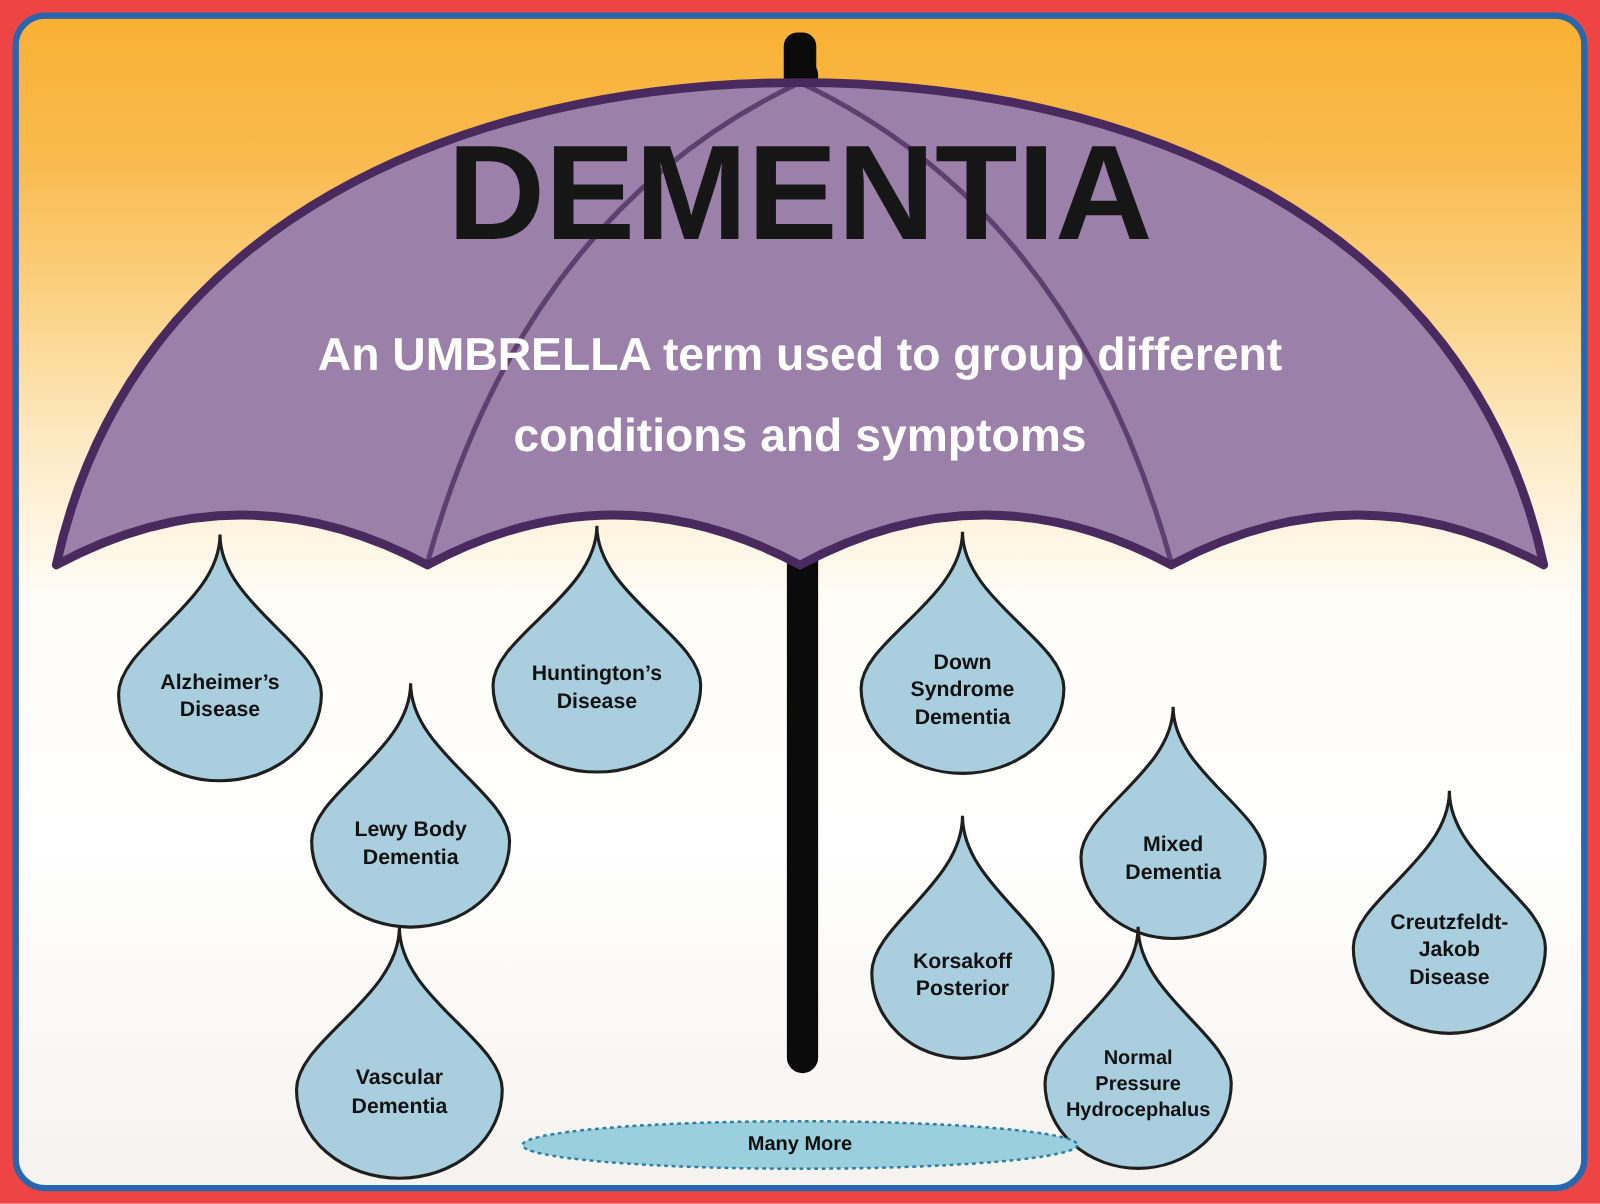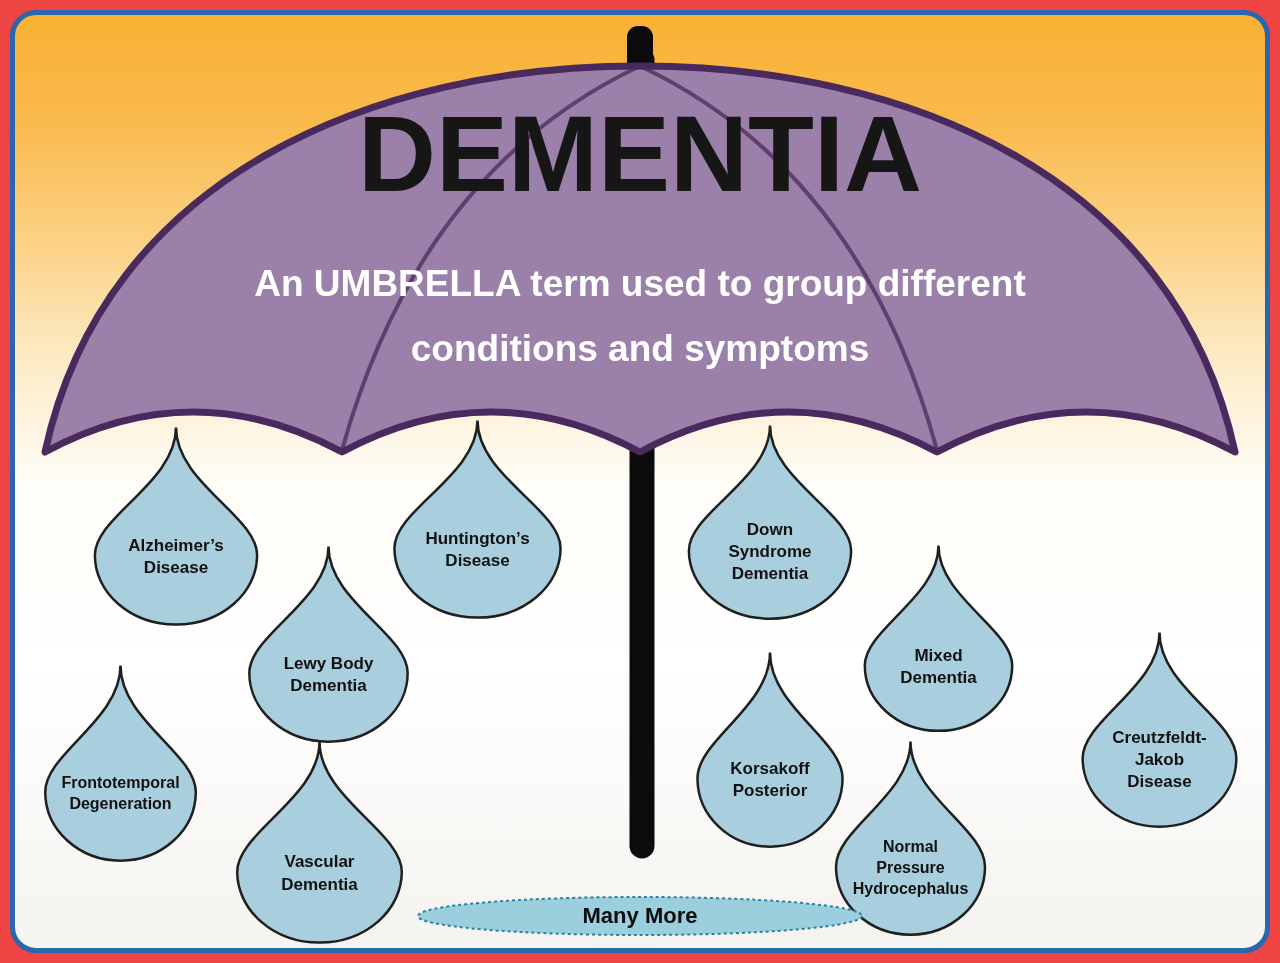--- a/index.html
+++ b/index.html
@@ -52,21 +52,21 @@
   .many-more{position:absolute;left:415px;top:894px;width:450px;height:44px;}
   .many-more svg{position:absolute;left:0;top:0;width:100%;height:100%;}
   .many-more ellipse{
     fill:var(--ellipse_fill,#9BCFDD);
     stroke:var(--ellipse_stroke,#2E7FA3);
     stroke-width:2;stroke-dasharray:3 3;
   }
   .many-more-label{
     position:absolute;left:0;right:0;top:0;bottom:0;
     display:flex;align-items:center;justify-content:center;
-    font-size:22px;font-weight:700;color:#0d0d0d;text-align:right;
+    font-size:16px;font-weight:700;color:#0d0d0d;text-align:right;
   }
 </style>
 </head>
 <body>
 
 <div class="stage">
 
   <div class="frame"></div>
 
   <svg class="art" viewBox="0 0 1280 963" aria-hidden="true">
@@ -114,36 +114,29 @@
 
   <div class="drop" style="left:666px;top:423px;width:208px;height:199px">
     <svg viewBox="0 0 100 120" preserveAspectRatio="none">
         <path d="M50 1.5 C50 34, 11 54, 11 77 A39 41 0 1 0 89 77 C89 54, 50 34, 50 1.5 Z"></path>
       </svg>
     <div class="drop-label">Down
 Syndrome
 Dementia</div>
   </div>
 
-  <div class="drop" style="left:844px;top:543px;width:189px;height:191px">
+  <div class="drop" style="left:844px;top:563px;width:189px;height:191px">
     <svg viewBox="0 0 100 120" preserveAspectRatio="none">
         <path d="M50 1.5 C50 34, 11 54, 11 77 A39 41 0 1 0 89 77 C89 54, 50 34, 50 1.5 Z"></path>
       </svg>
     <div class="drop-label">Mixed
 Dementia</div>
   </div>
 
 
-  <div class="drop" style="left:24px;top:663px;width:193px;height:201px">
-    <svg viewBox="0 0 100 120" preserveAspectRatio="none">
-        <path d="M50 1.5 C50 34, 11 54, 11 77 A39 41 0 1 0 89 77 C89 54, 50 34, 50 1.5 Z"></path>
-      </svg>
-    <div class="drop-label" style="font-size:16px">Frontotemporal
-Degeneration</div>
-  </div>
 
   <div class="drop" style="left:214px;top:739px;width:211px;height:207px">
     <svg viewBox="0 0 100 120" preserveAspectRatio="none">
         <path d="M50 1.5 C50 34, 11 54, 11 77 A39 41 0 1 0 89 77 C89 54, 50 34, 50 1.5 Z"></path>
       </svg>
     <div class="drop-label">Vascular
 Dementia</div>
   </div>
 
 

